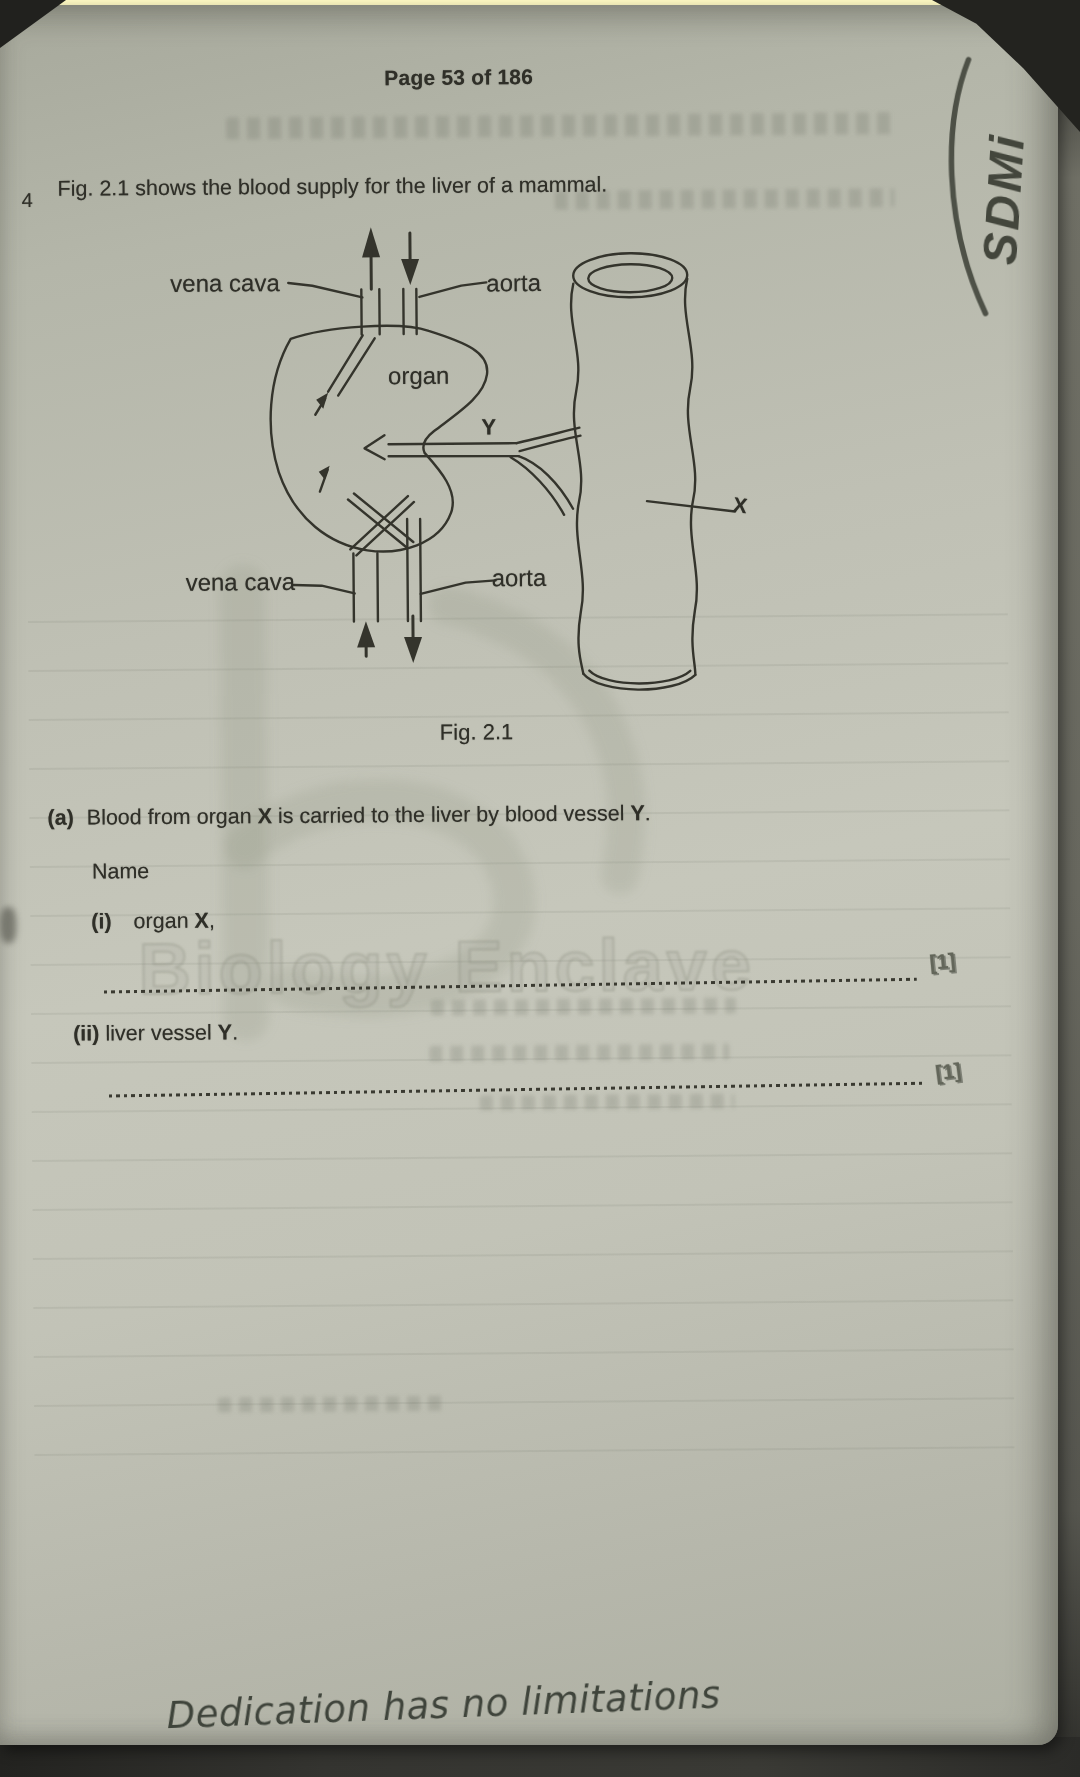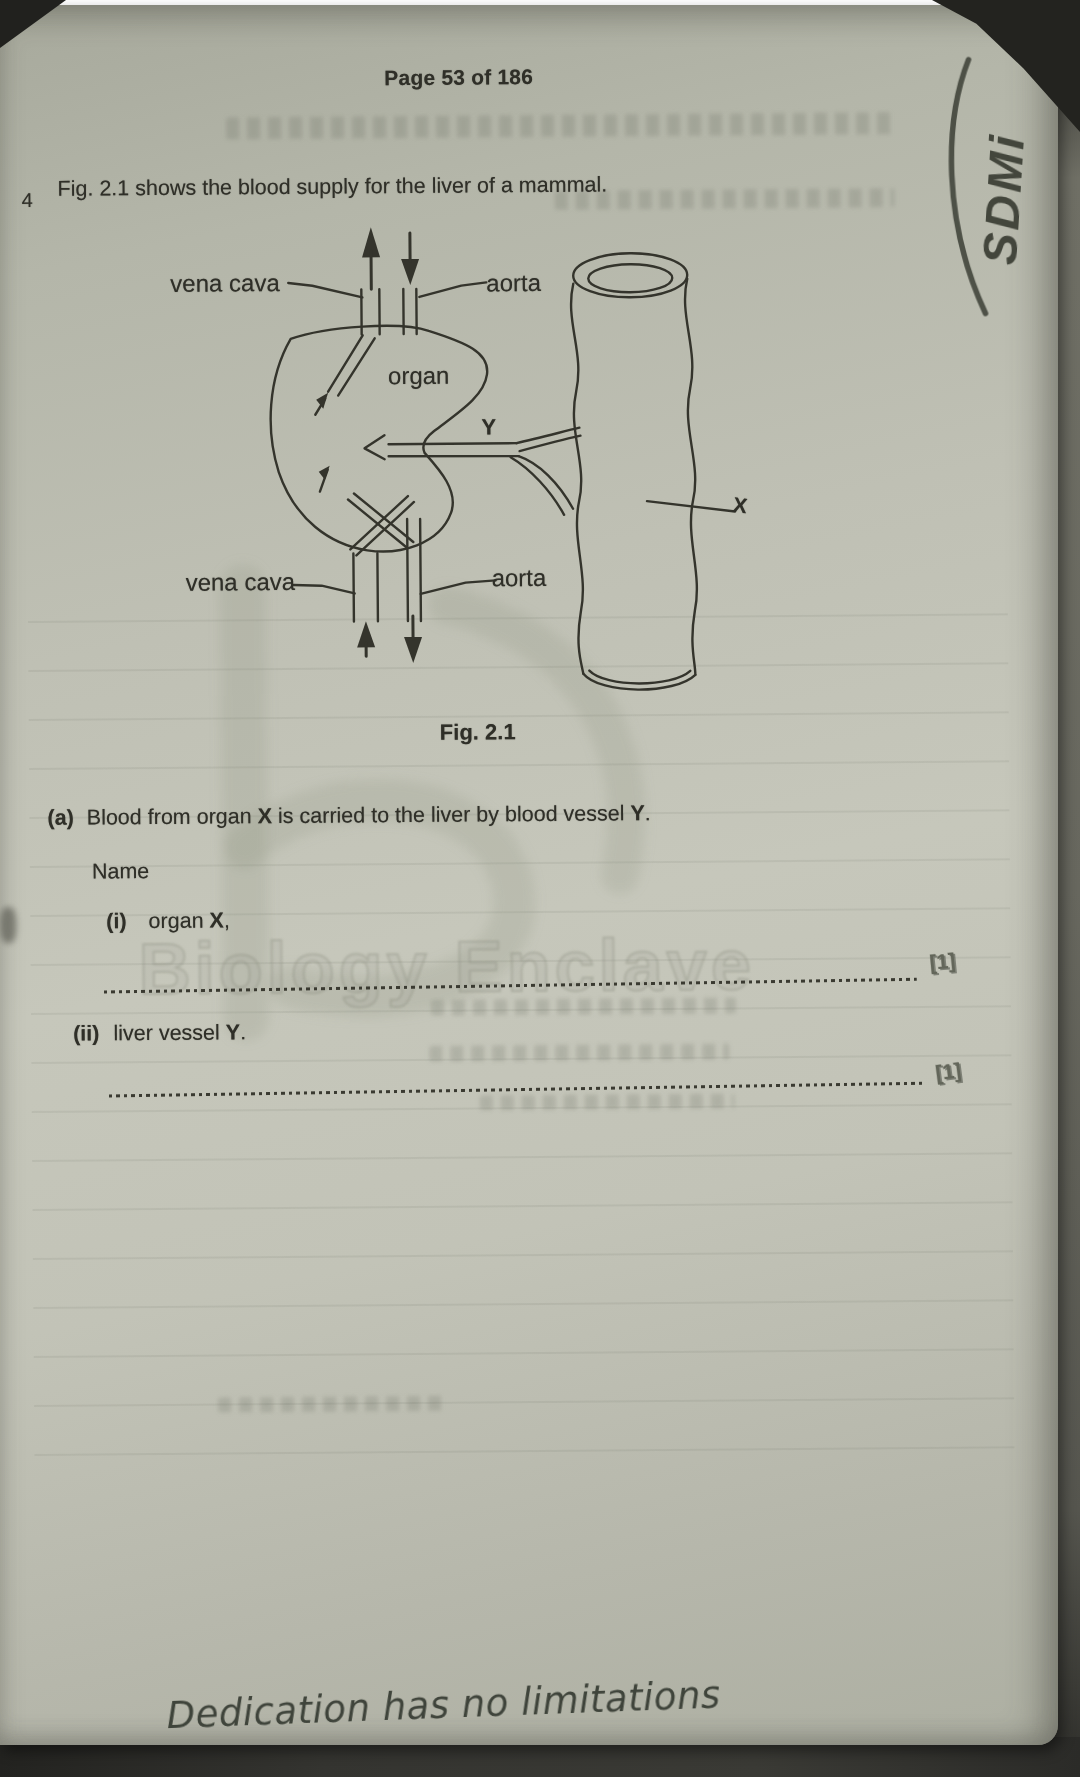--- a/index.html
+++ b/index.html
@@ -1,17 +1,17 @@
 <!DOCTYPE html>
 <html><head>
 <meta charset="utf-8">
 <style>
   html,body{margin:0;padding:0;background:#1f1f1d;}
   .photo{position:relative;width:1080px;height:1777px;overflow:hidden;
-         background:#ffffff;font-family:"Liberation Sans",sans-serif;}
+         background:#fef9c3;font-family:"Liberation Sans",sans-serif;}
   .side-strip{position:absolute;right:0;top:0;width:46px;height:100%;
     background:linear-gradient(180deg,#2a2a26 0%,#6f6f65 10%,#67675e 50%,#55554e 85%,#2e2e2a 100%);}
   .bottom-strip{position:absolute;left:0;bottom:0;width:100%;height:40px;
     background:linear-gradient(90deg,#232320,#343430 30%,#3a3a35 70%,#2b2b28);}
   .page{position:absolute;left:0;top:5px;width:1058px;height:1740px;overflow:hidden;
     border-radius:0 34px 20px 0;
     background:linear-gradient(168deg,#a7a99c 0%,#b4b6a9 14%,#bfc0b4 34%,#c6c7bb 52%,#c2c3b7 68%,#b6b7ab 86%,#adafa2 100%);
     box-shadow:inset -22px 0 30px rgba(58,58,52,.28), inset 0 16px 26px rgba(72,72,66,.22),
                inset 0 -10px 18px rgba(80,80,74,.18), 4px 6px 14px rgba(0,0,0,.45);}
   .corner-tl{position:absolute;left:0;top:0;width:66px;height:48px;background:#21211e;
@@ -19,25 +19,25 @@
   .corner-tr{position:absolute;right:0;top:0;width:148px;height:132px;background:#23231f;
     clip-path:polygon(0 0,100% 0,100% 100%,62% 52%,30% 18%);}
   .content{position:absolute;inset:0;transform:rotate(-0.45deg);transform-origin:540px 880px;}
   .printed{position:absolute;color:#2f2f28;text-shadow:0 0 1px rgba(47,47,40,.55);white-space:nowrap;}
   .b{font-weight:bold;}
   .header-text{font-weight:bold;font-size:21px;letter-spacing:.2px;}
   .qnum{font-size:20px;}
   .intro{font-size:21.5px;}
   .diagram-label{font-size:24px;}
   .bold-letter{font-weight:bold;font-size:22px;}
-  .fig-caption{font-size:22px;font-weight:bold;}
+  .fig-caption{font-size:22px;font-weight:normal;}
   .qa-text{font-size:21.5px;}
   .lbl-gap-a{margin-right:13px;}
   .lbl-gap-i{margin-right:22px;}
-  .lbl-gap-ii{margin-right:14px;}
+  .lbl-gap-ii{margin-right:6px;}
   .ans-line{position:absolute;height:3px;
     background-image:repeating-linear-gradient(90deg,#3a3a31 0 3.5px,transparent 3.5px 7.5px);
     transform:rotate(-0.45deg);}
   .marks{position:absolute;font-weight:bold;font-size:21px;color:#63665a;white-space:nowrap;
     text-shadow:1.6px 1.4px 0 rgba(70,72,64,.55),-0.6px -0.5px 0 rgba(125,128,116,.4);}
   .watermark-text{position:absolute;left:138px;top:920px;font-size:72px;font-weight:bold;
     letter-spacing:4px;color:rgba(148,152,138,.12);-webkit-text-stroke:2px rgba(128,132,118,.34);
     filter:blur(1.2px);white-space:nowrap;}
   .hand-quote{position:absolute;left:160px;top:1678px;font-family:"DejaVu Sans",sans-serif;
     font-style:italic;font-size:37px;color:#3f443b;transform:rotate(-1.7deg);
@@ -184,21 +184,21 @@
       <div class="printed diagram-label" style="left:494px;top:559px;">aorta</div>
 
       <div class="printed fig-caption" style="left:441px;top:714px;">Fig. 2.1</div>
 
       <div class="printed qa-text" style="left:48px;top:797px;">
         <span class="b lbl-gap-a">(a)</span><span>Blood from organ </span><span class="b">X</span><span> is carried to the liver by blood vessel </span><span class="b">Y</span><span>.</span>
       </div>
 
       <div class="printed qa-text" style="left:92px;top:851px;">Name</div>
 
-      <div class="printed qa-text" style="left:106px;top:901px;">
+      <div class="printed qa-text" style="left:91px;top:901px;">
         <span class="b lbl-gap-i">(i)</span><span>organ </span><span class="b">X</span><span>,</span>
       </div>
       <div class="ans-line" style="left:103px;top:979px;width:813px;"></div>
       <div class="marks" style="left:929px;top:948px;transform:rotate(-5deg);">[1]</div>
 
       <div class="printed qa-text" style="left:72px;top:1013px;">
         <span class="b lbl-gap-ii">(ii)</span><span>liver vessel </span><span class="b">Y</span><span>.</span>
       </div>
       <div class="ans-line" style="left:107px;top:1083px;width:815px;"></div>
       <div class="marks" style="left:934px;top:1058px;transform:rotate(-7deg);">[1]</div>

